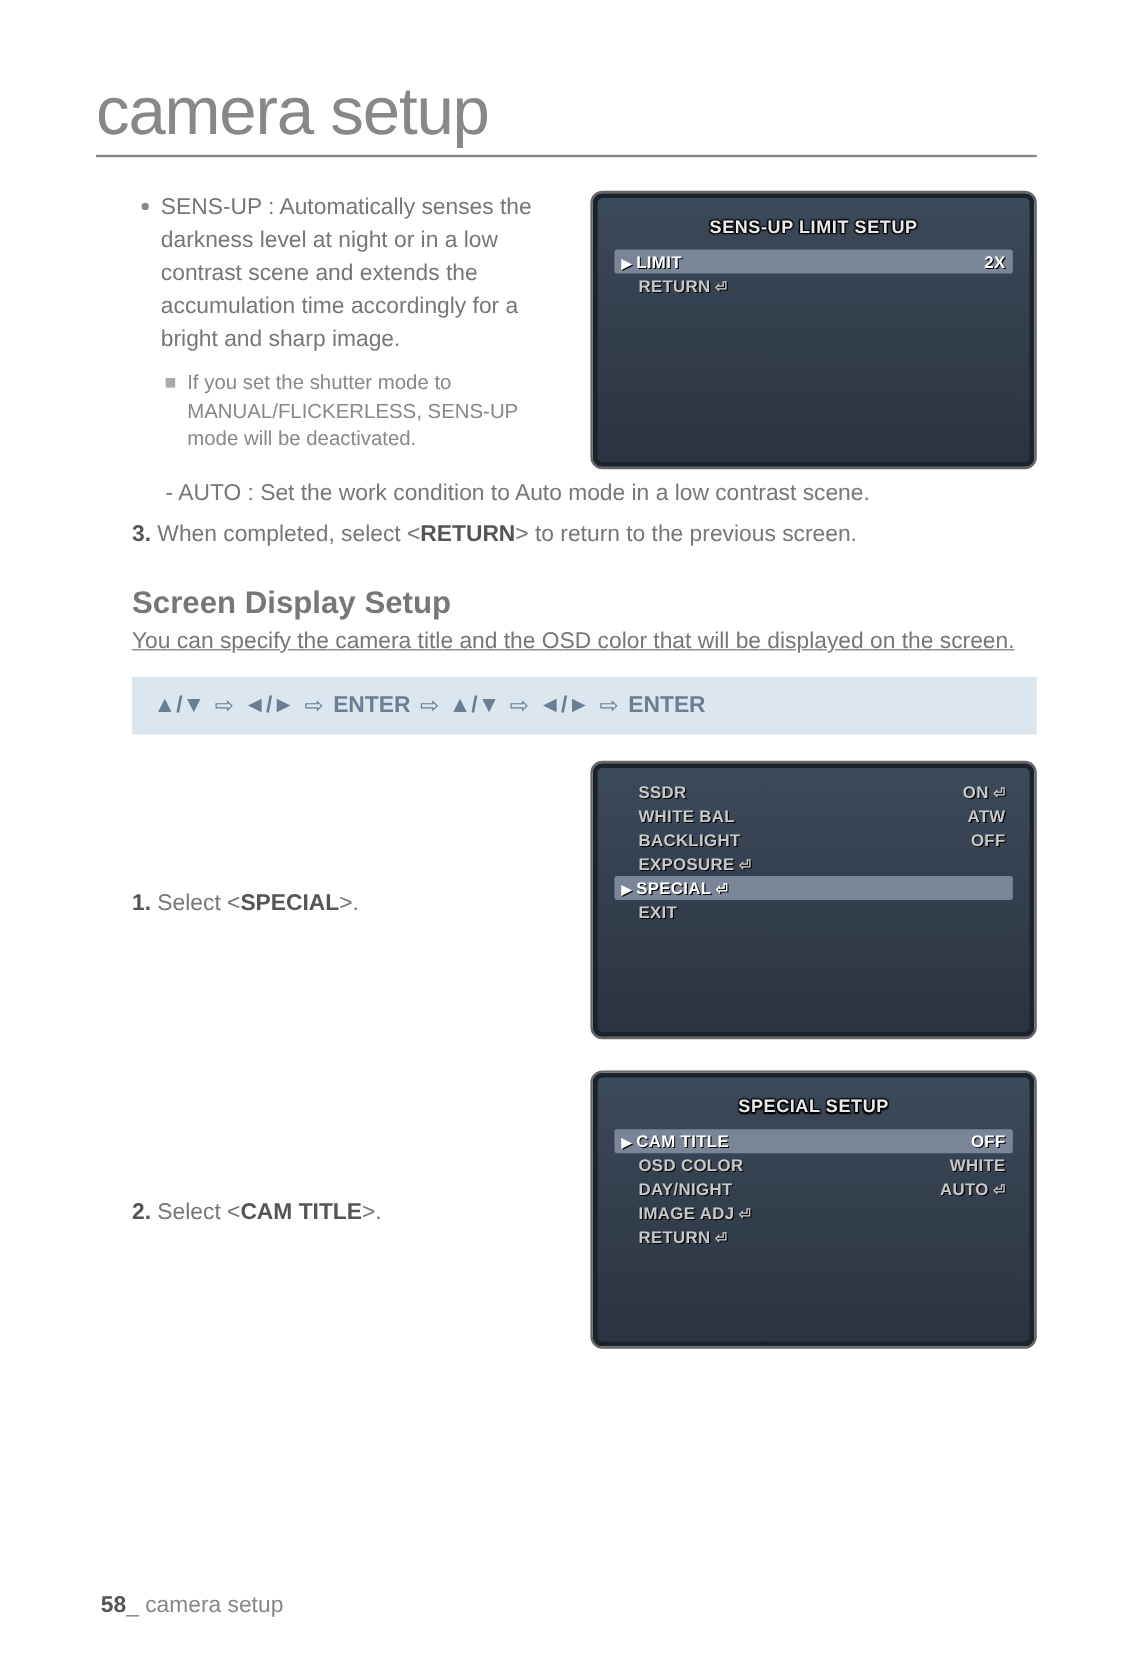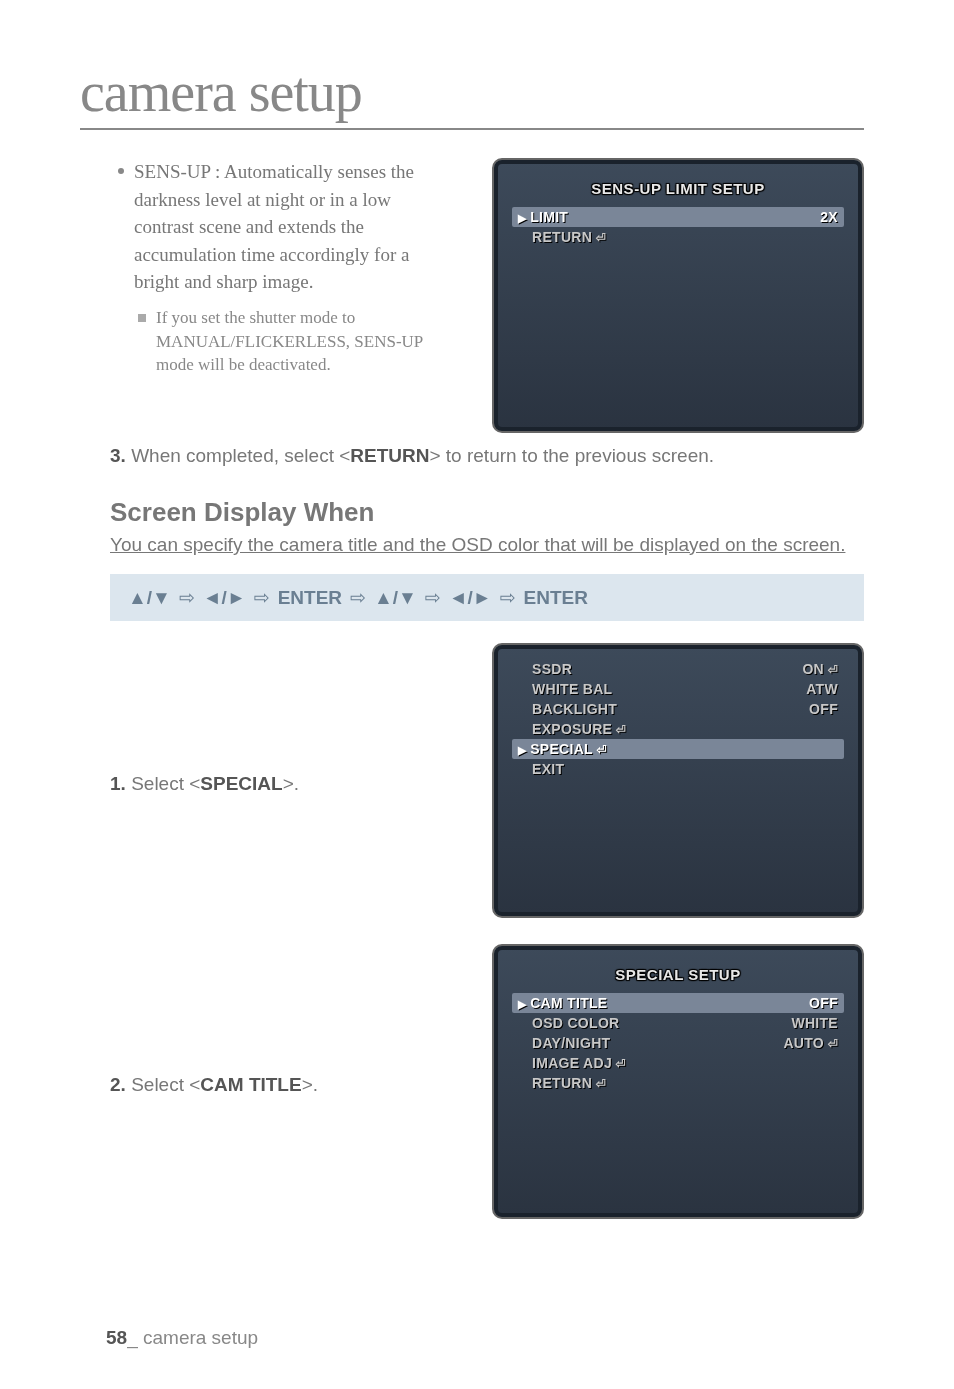--- a/index.html
+++ b/index.html
@@ -16,49 +16,48 @@
   }
   .title {
     font-size: 56px;
     font-weight: 300;
     color: #888;
     letter-spacing: -1px;
     border-bottom: 2px solid #888;
     padding-bottom: 4px;
     margin-bottom: 28px;
     margin-left: -30px;
-    font-family: Liberation Serif, serif;
   }
   .row {
     display: flex;
     gap: 20px;
     margin-bottom: 10px;
   }
-  .textcol { flex: 1; font-size: 19px; line-height: 1.45; color: #777; font-family: Liberation Serif, serif; }
+  .textcol { flex: 1; font-size: 19px; line-height: 1.45; color: #777; }
   .bullet-item { display: flex; margin-bottom: 10px; }
   .bullet-dot { width: 6px; height: 6px; background: #888; border-radius: 50%; margin: 10px 10px 0 8px; flex-shrink: 0; }
   .bullet-sq { width: 8px; height: 8px; background: #aaa; margin: 8px 10px 0 28px; flex-shrink: 0; }
   .subtext { font-size: 17px; color: #888; line-height: 1.4; }
   .dash { margin-left: 28px; font-size: 19px; color: #777; margin-top: 6px; }
   .numline { font-size: 19px; color: #777; margin: 12px 0; }
   .numline b, .dash b { color: #555; font-weight: bold; }
 
   .osd {
     width: 372px;
     flex-shrink: 0;
     background: linear-gradient(#3d4a5a, #2a3340);
     border-radius: 10px;
     border: 2px solid #666;
     box-shadow: inset 0 0 0 4px #1a222c;
     padding: 14px 18px 14px 18px;
     color: #fff;
     font-family: Arial, sans-serif;
     font-size: 16px;
     position: relative;
-    height: 275px;
+    height: 232px;
     margin-left: 20px;
   }
   .osd-title {
     text-align: center;
     font-weight: bold;
     font-size: 15px;
     color: #e8e8e8;
     text-shadow: 1px 1px 1px #000, -1px -1px 1px #000, 1px -1px 1px #000, -1px 1px 1px #000;
     margin: 6px 0 10px 0;
     letter-spacing: 0.5px;
@@ -102,21 +101,21 @@
     flex-wrap: wrap;
   }
   .arrow-sep { font-weight: normal; }
   .step-row { display: flex; gap: 20px; margin-bottom: 26px; align-items: center; }
   .step-text { flex: 1; font-size: 19px; color: #777; padding-top: 6px; }
   .step-text b { color: #555; }
 
   .footer {
     position: absolute;
     bottom: 40px;
-    left: 106px;
+    left: 84px;
     font-size: 19px;
     color: #888;
   }
   .footer b { color: #555; }
 </style>
 </head>
 <body>
 
 <div class="page">
   <div class="title">camera setup</div>
@@ -139,26 +138,27 @@
         <span class="osd-cursor">LIMIT</span>
         <span>2X</span>
       </div>
       <div class="osd-row">
         <span class="osd-pad osd-enter">RETURN</span>
         <span></span>
       </div>
     </div>
   </div>
 
+  <div class="dash">- AUTO : Set the work condition to Auto mode in a low contrast scene.</div>
 
   <div class="numline">
     <b>3.</b><span> When completed, select &lt;</span><b>RETURN</b><span>&gt; to return to the previous screen.</span>
   </div>
 
-  <div class="section-head">Screen Display When</div>
+  <div class="section-head">Screen Display Setup</div>
   <div class="section-body">You can specify the camera title and the OSD color that will be displayed on the screen.</div>
 
   <div class="keybar">
     <span>▲/▼</span>
       <span class="arrow-sep">⇨</span>
     <span>◄/►</span>
       <span class="arrow-sep">⇨</span>
     <span>ENTER</span>
       <span class="arrow-sep">⇨</span>
     <span>▲/▼</span>

